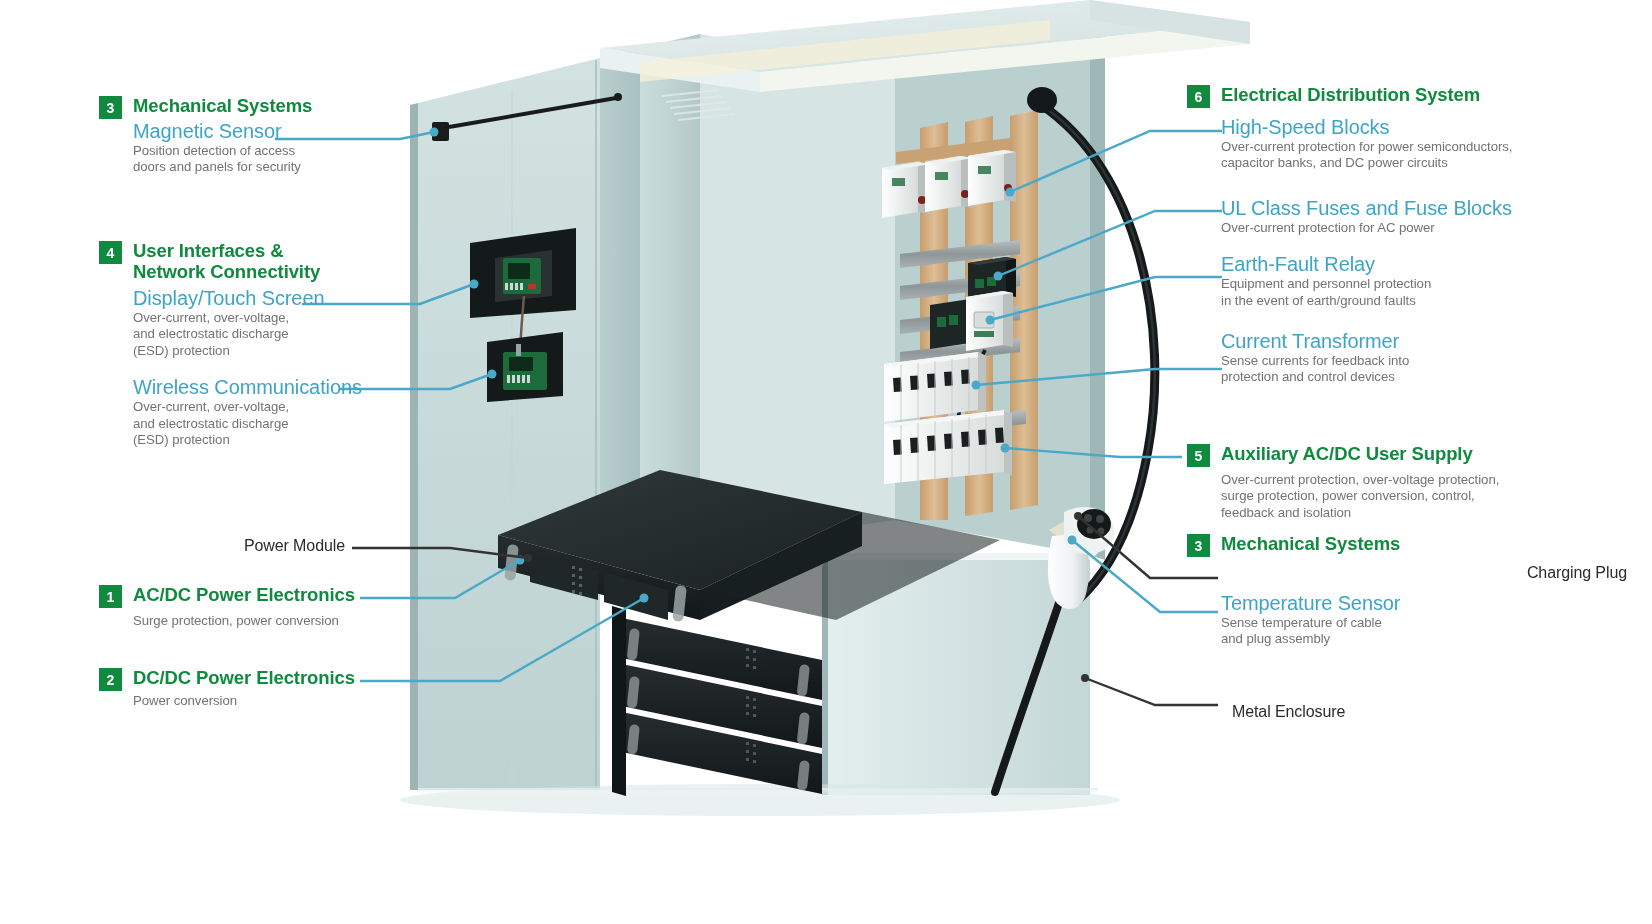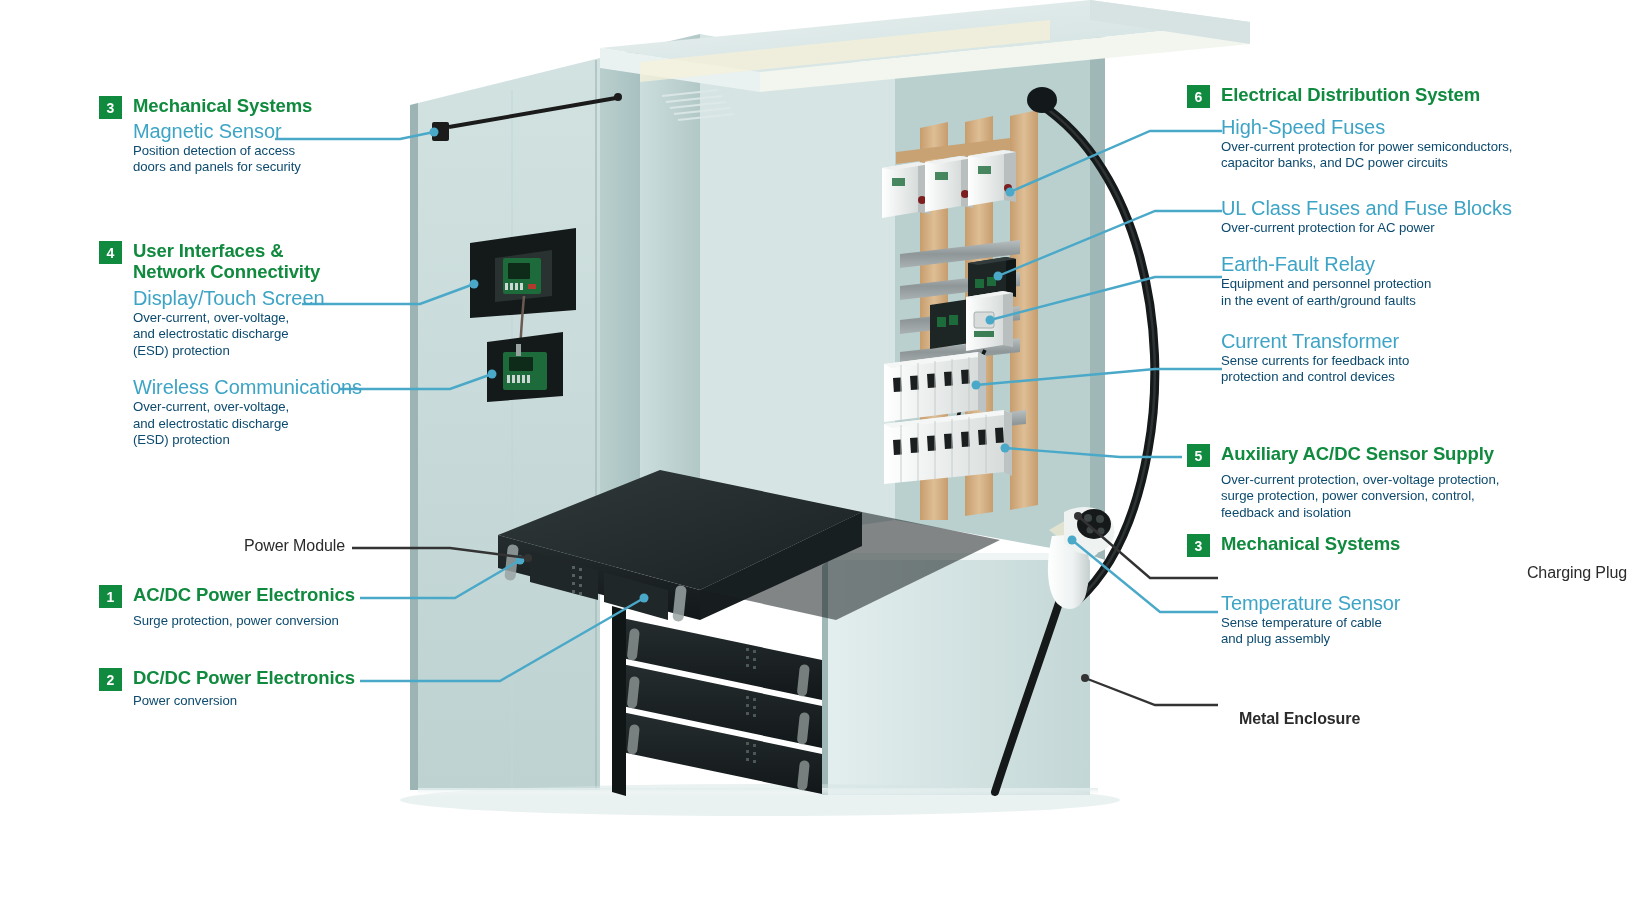--- a/index.html
+++ b/index.html
@@ -45,21 +45,21 @@
     font-size: 20px;
     line-height: 20px;
     letter-spacing: -0.1px;
     margin-top: 2px;
   }
   .sub-title.dark {
     color: #2b2b2b;
     font-size: 16px;
   }
   .desc {
-    color: #0c4a6e;
+    color: #737373;
     font-size: 13.2px;
     line-height: 16.4px;
     letter-spacing: -0.05px;
     margin-top: 2px;
     white-space: pre-line;
   }
   .indent { margin-left: 34px; }
 
   
   #leaders { position: absolute; inset: 0; pointer-events: none; }
@@ -508,21 +508,21 @@
       <div class="desc" style="">Power conversion</div>
     </div>
   </div>
 
   <div class="callout" style="left:1187px; top:84px; width:440px;">
     <div class="cat-row">
       <div class="badge">6</div>
       <div class="cat-title">Electrical Distribution System</div>
     </div>
     <div class="indent" style="margin-top:9px;">
-      <div class="sub-title">High-Speed Fuses</div>
+      <div class="sub-title">High-Speed Blocks</div>
       <div class="desc">Over-current protection for power semiconductors,
 capacitor banks, and DC power circuits</div>
     </div>
     <div class="indent" style="margin-top:26px;">
       <div class="sub-title">UL Class Fuses and Fuse Blocks</div>
       <div class="desc">Over-current protection for AC power</div>
     </div>
     <div class="indent" style="margin-top:18px;">
       <div class="sub-title">Earth-Fault Relay</div>
       <div class="desc">Equipment and personnel protection
@@ -531,21 +531,21 @@
     <div class="indent" style="margin-top:22px;">
       <div class="sub-title">Current Transformer</div>
       <div class="desc">Sense currents for feedback into
 protection and control devices</div>
     </div>
   </div>
 
   <div class="callout" style="left:1187px; top:443px; width:440px;">
     <div class="cat-row">
       <div class="badge">5</div>
-      <div class="cat-title">Auxiliary AC/DC Sensor Supply</div>
+      <div class="cat-title">Auxiliary AC/DC User Supply</div>
     </div>
     <div class="indent">
       <div class="desc" style="margin-top:5px;">Over-current protection, over-voltage protection,
 surge protection, power conversion, control,
 feedback and isolation</div>
     </div>
   </div>
 
   <div class="callout" style="left:1187px; top:533px; width:440px;">
     <div class="cat-row">
@@ -556,16 +556,16 @@
       <div class="sub-title dark" style="font-weight:400;">Charging Plug</div>
     </div>
     <div class="indent" style="margin-top:10px;">
       <div class="sub-title">Temperature Sensor</div>
       <div class="desc">Sense temperature of cable
 and plug assembly</div>
     </div>
   </div>
 
   <div class="callout" style="left:1224px; top:694px; width:330px;">
-    <div class="sub-title dark" style="margin:15px; font-weight:700;">Metal Enclosure</div>
+    <div class="sub-title dark" style="margin:8px; font-weight:400;">Metal Enclosure</div>
   </div>
 
 </div>
 
 </body></html>

